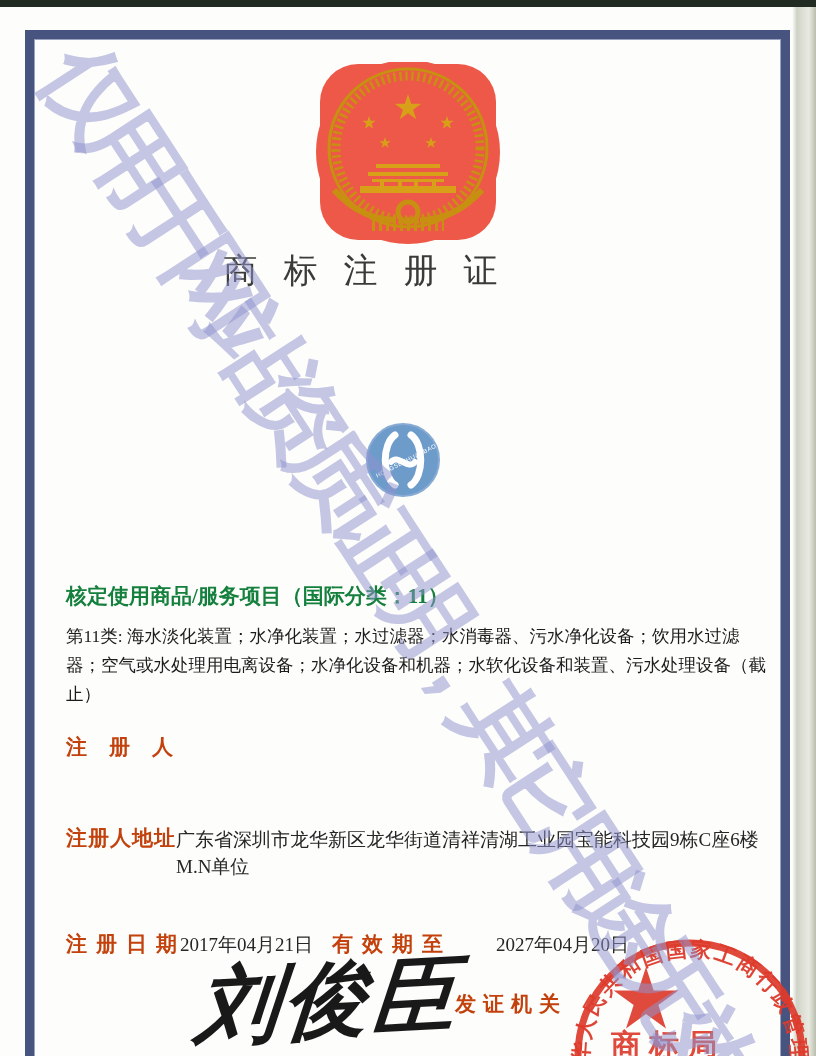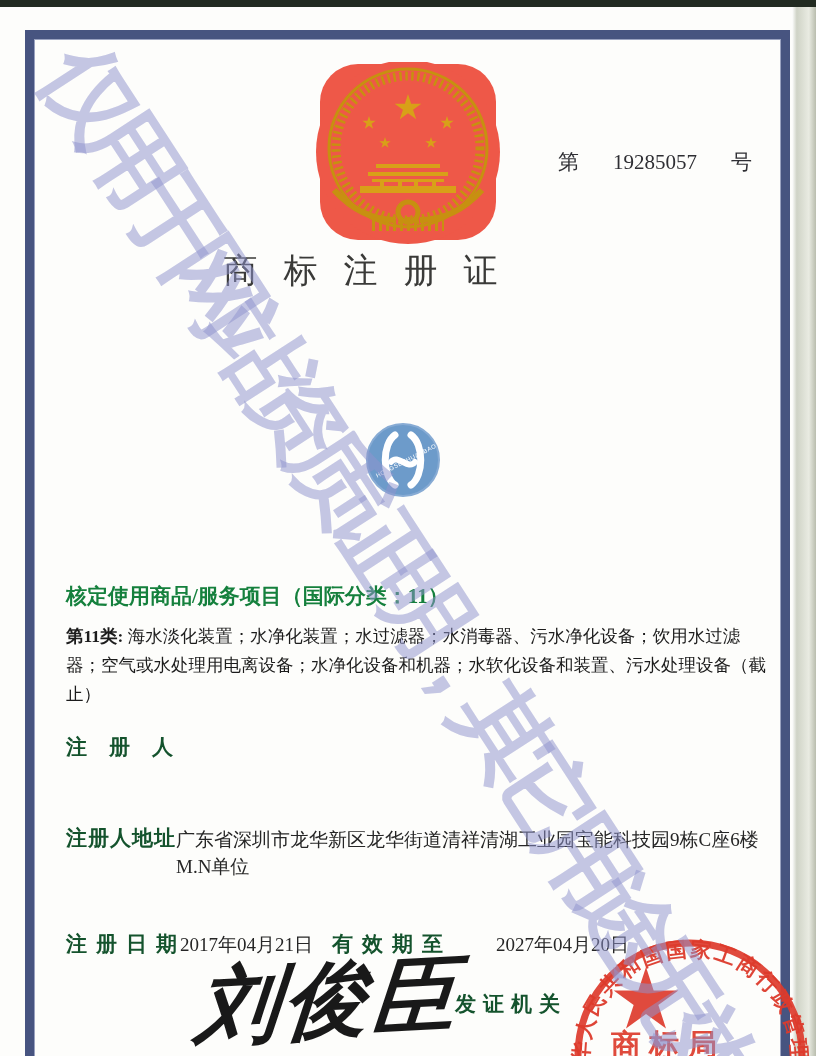--- a/index.html
+++ b/index.html
@@ -31,23 +31,23 @@
   
   .emblem{position:absolute;left:310px;top:62px;width:196px;height:184px;}
   
   .title{position:absolute;left:0;top:248px;width:721px;text-align:center;
     font-size:34px;font-weight:400;color:#3a3a38;letter-spacing:26px;text-indent:26px;}
   
   .tm-logo{position:absolute;left:364px;top:421px;width:78px;height:78px;}
   
   .goods-heading{position:absolute;left:66px;top:582px;font-size:21px;font-weight:700;color:#15803d;}
   .goods-body{position:absolute;left:66px;top:622px;width:700px;font-size:17.5px;line-height:29px;color:#1c1c1c;}
-  .goods-body b{font-weight:700;text-align:right;}
+  .goods-body b{font-weight:400;text-align:right;}
   
-  .field-label{position:absolute;font-size:21px;font-weight:700;color:#14532d;white-space:nowrap;}
+  .field-label{position:absolute;font-size:21px;font-weight:700;color:#c2410c;white-space:nowrap;}
   .field-value{position:absolute;font-size:19px;color:#262626;}
   .lbl-registrant{left:66px;top:733px;letter-spacing:22px;}
   .val-registrant{left:180px;top:735px;}
   .lbl-address{left:66px;top:824px;letter-spacing:1px;}
   .val-address{left:176px;top:826px;width:585px;line-height:27px;}
   .lbl-regdate{left:66px;top:930px;letter-spacing:9px;}
   .val-regdate{left:180px;top:932px;}
   .lbl-valid{left:332px;top:930px;letter-spacing:9px;}
   .val-valid{left:468px;top:932px;margin-left:28px;}
   .lbl-director{left:66px;top:988px;letter-spacing:62px;}
@@ -65,23 +65,20 @@
 </head>
 <body>
 
 <div class="page">
 
   <div class="scan-top"></div>
   <div class="scan-right"></div>
   <div class="frame"></div>
 
 
-  <div class="cert-no">
-    <span>第</span><span class="gap"></span><span>19285057</span><span class="gap"></span><span>号</span>
-  </div>
 
   <div class="emblem">
     <svg viewBox="0 0 196 184" width="196" height="184">
       <rect x="10" y="2" width="176" height="176" rx="38" fill="#ee5848"></rect>
       <circle cx="98" cy="90" r="92" fill="#ee5848"></circle>
       <circle cx="98" cy="86" r="79" fill="none" stroke="#c79010" stroke-width="3"></circle>
       <circle cx="98" cy="86" r="72" fill="none" stroke="#c79010" stroke-width="9" stroke-dasharray="2.5 3.5"></circle>
       <g fill="#d8a018">
         <polygon points="0,-1 0.225,-0.309 0.951,-0.309 0.363,0.118 0.588,0.809 0,0.382 -0.588,0.809 -0.363,0.118 -0.951,-0.309 -0.225,-0.309" transform="translate(98,46) scale(14)"></polygon>
         <polygon points="0,-1 0.225,-0.309 0.951,-0.309 0.363,0.118 0.588,0.809 0,0.382 -0.588,0.809 -0.363,0.118 -0.951,-0.309 -0.225,-0.309" transform="translate(59,61) scale(7)"></polygon>

